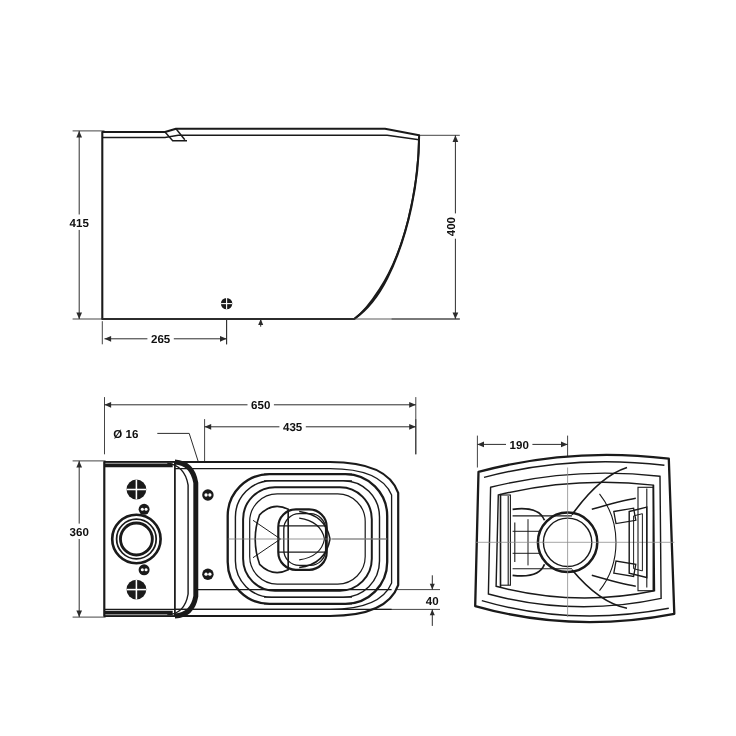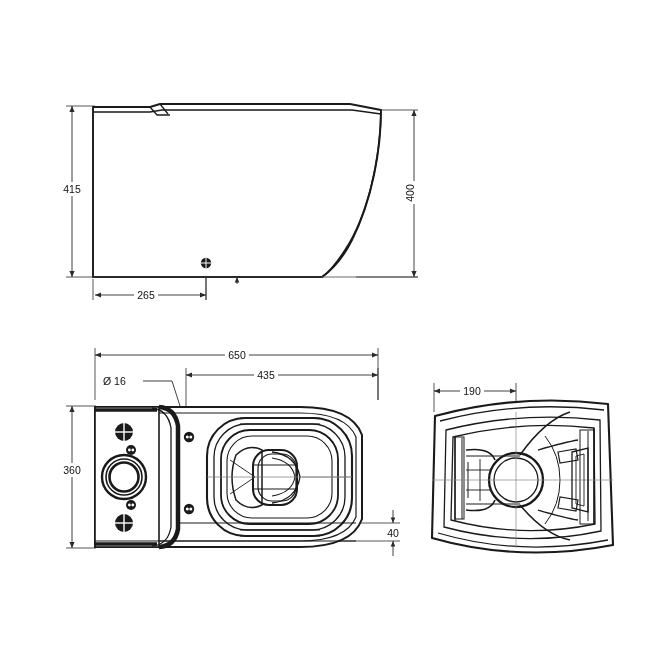--- a/index.html
+++ b/index.html
@@ -1,18 +1,18 @@
 <!DOCTYPE html>
 <html><head>
 <meta charset="utf-8">
 <style>
   html,body{margin:0;padding:0;background:#ffffff;}
   body{width:669px;height:669px;position:relative;overflow:hidden;
        font-family:"Liberation Sans", sans-serif;}
-  #sheet{position:absolute;left:0;top:0;width:669px;height:628px;}
+  #sheet{position:absolute;left:0;top:13px;width:669px;height:628px;font-weight:bold;}
   svg{display:block;}
   text{font-family:"Liberation Sans", sans-serif;fill:#111111;}
 </style>
 </head>
 <body>
 
 <div id="sheet">
 <svg width="669" height="669" viewBox="0 0 669 669" xmlns="http://www.w3.org/2000/svg">
 
   <rect x="0" y="0" width="669" height="669" fill="#ffffff"></rect>

